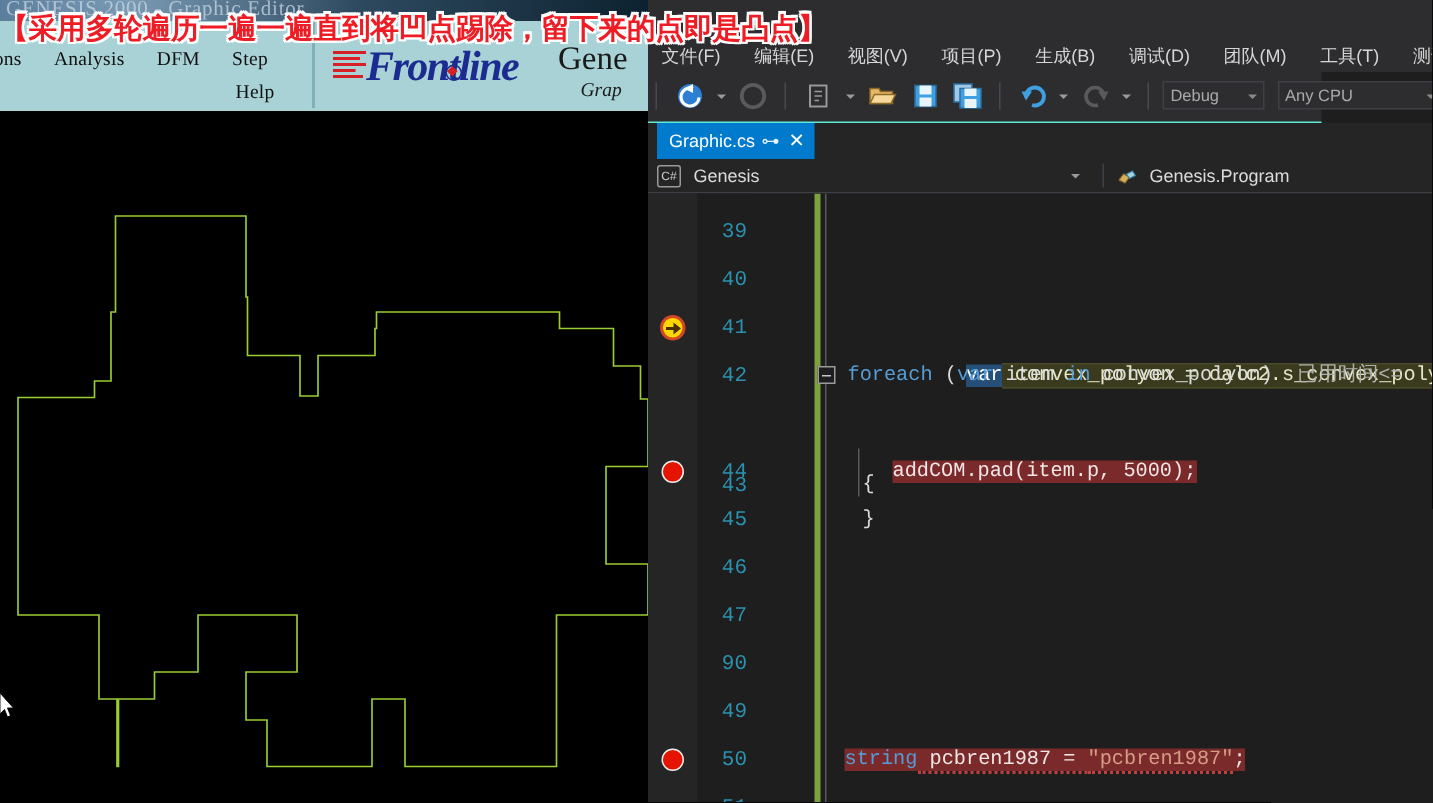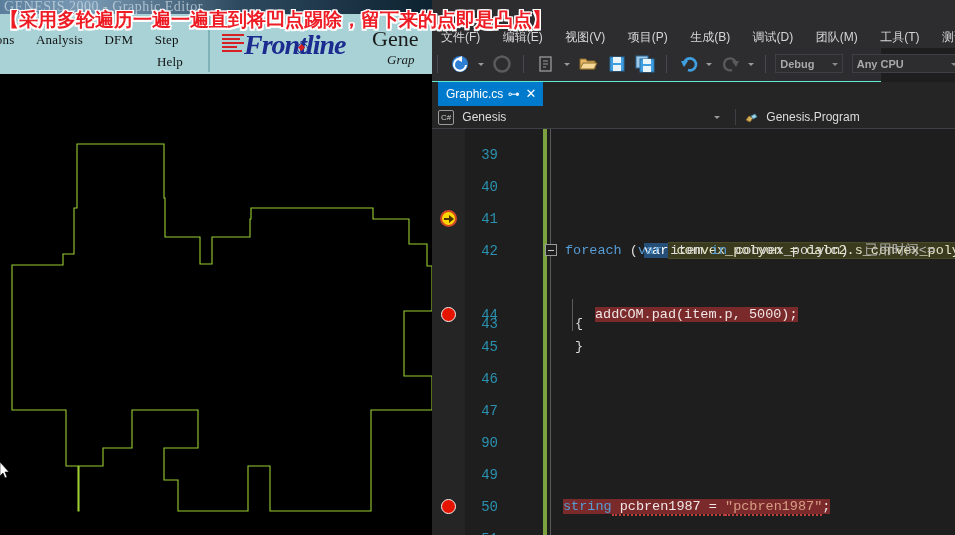--- a/index.html
+++ b/index.html
@@ -169,21 +169,20 @@
     color: #d6d6d6;
     line-height: 22px;
     padding: 0 9px;
   }
   #vs-toolbar {
     position: absolute; left: 0; top: 48px;
     width: 449px; height: 33px;
     background: #2d2d30;
     border-bottom: 1px solid #5eead4;
     white-space: nowrap;
-    font-weight: bold;
   }
   .tb-sep {
     display:inline-block;
     width:1px;height:18px;
     background:#48484f;
     margin: 7px 5px 0 5px;
     vertical-align: top;
   }
   .tb-ico {
     display:inline-block;

